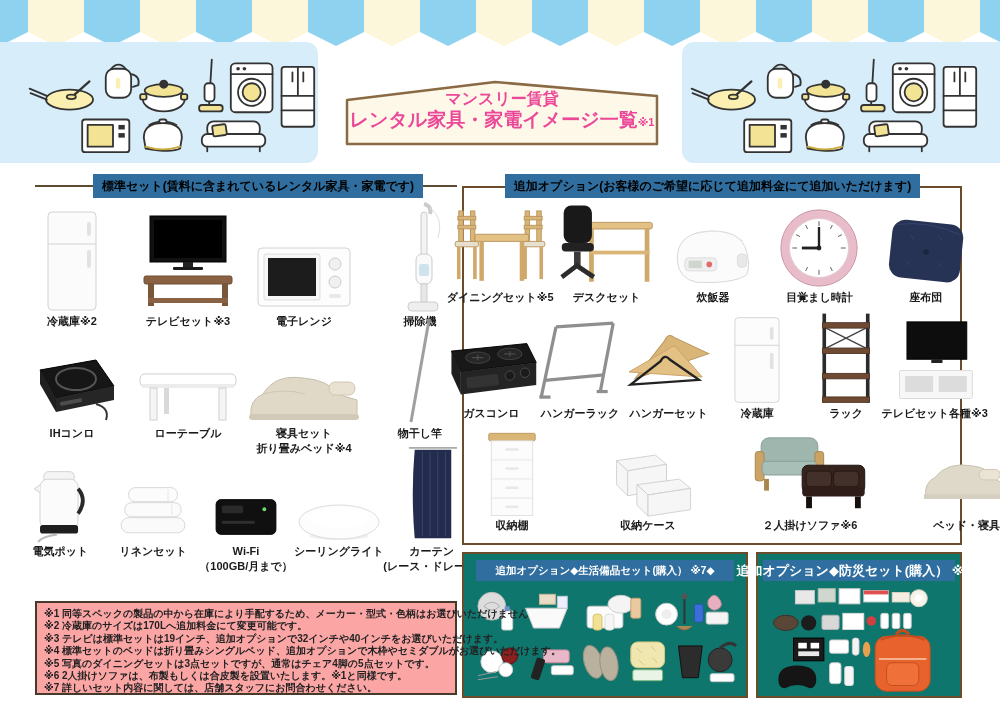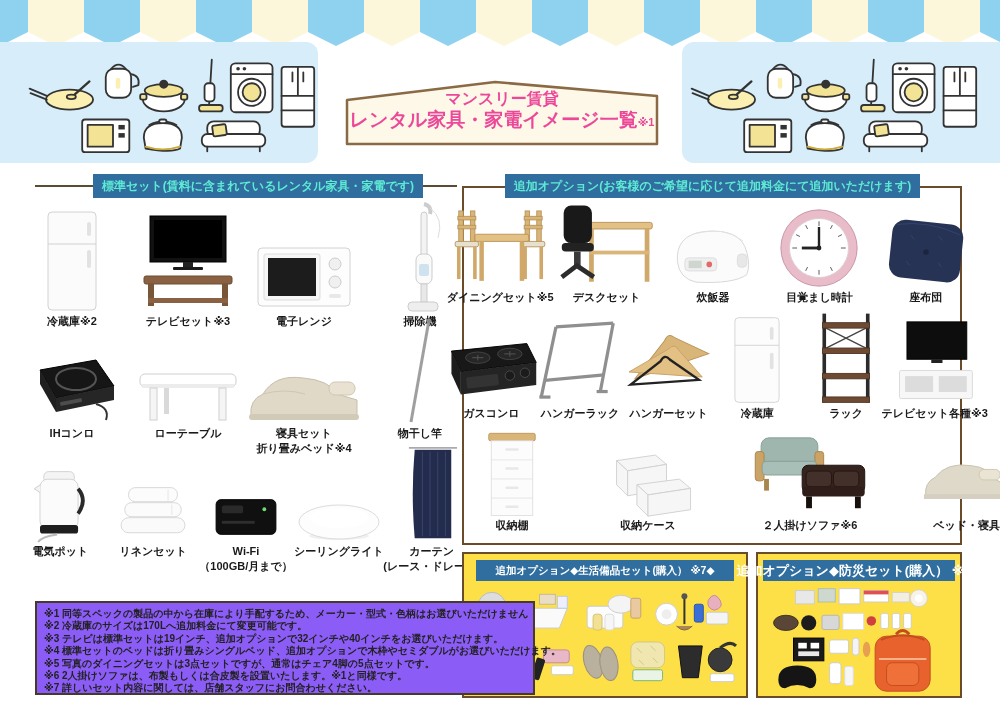--- a/index.html
+++ b/index.html
@@ -8,31 +8,31 @@
   .abs{position:absolute;}
   
   .band{position:absolute;top:42px;height:121px;background:#d7edf9;border-radius:12px;}
   
   .banner-wrap{position:absolute;left:343px;top:79px;width:318px;height:68px;}
   .banner-text{position:absolute;left:0;top:10px;width:100%;text-align:center;}
   .banner-l1{font-size:16px;font-weight:700;color:#ec4899;line-height:1.25;}
   .banner-l2{font-size:19px;font-weight:700;color:#ec4899;line-height:1.2;}
   .banner-note{font-size:11px;font-weight:700;}
   
-  .hdr-bar{position:absolute;background:#2f6e9e;color:#5eead4;font-weight:700;
+  .hdr-bar{position:absolute;background:#2f6e9e;color:#000000;font-weight:700;
            display:flex;align-items:center;justify-content:center;white-space:nowrap;}
   .hdr-line{position:absolute;border-top:2px solid #5d4a30;}
   
   .opt-box{position:absolute;left:462px;top:186px;width:500px;height:359px;
            border:2px solid #6b4c2a;background:#fff;box-sizing:border-box;}
-  .foot-box{position:absolute;left:35px;top:601px;width:500px;height:94px;
-            border:2px solid #463a2b;background:#8b5cf6;box-sizing:border-box;
+  .foot-box{position:absolute;left:35px;top:601px;width:422px;height:94px;
+            border:2px solid #463a2b;background:#fca5a5;box-sizing:border-box;
             padding:5px 21px 0 7px;}
   .foot-line{font-size:10px;font-weight:700;color:#222;line-height:1.24;white-space:nowrap;}
-  .buy-box{position:absolute;top:552px;border:2px solid #6b4c2a;background:#fde047;
+  .buy-box{position:absolute;top:552px;border:2px solid #6b4c2a;background:#0f766e;
            box-sizing:border-box;text-align:center;}
   .buy-hdr{background:#2f6e9e;color:#fff;font-weight:700;display:flex;align-items:center;
            justify-content:center;white-space:nowrap;margin:6px auto 0 auto;height:21px;}
   
   .prow{display:flex;align-items:flex-end;gap:42px;}
   .cell{display:flex;flex-direction:column;align-items:center;flex:1;min-width:0;}
   .ph{display:flex;align-items:flex-end;justify-content:center;}
   .lbl{font-size:11px;font-weight:700;color:#1a1a1a;text-align:center;line-height:1.3;white-space:nowrap;}
   .lblbox{text-align:center;}
   .std-rows{position:absolute;left:35px;top:202px;width:422px;}

